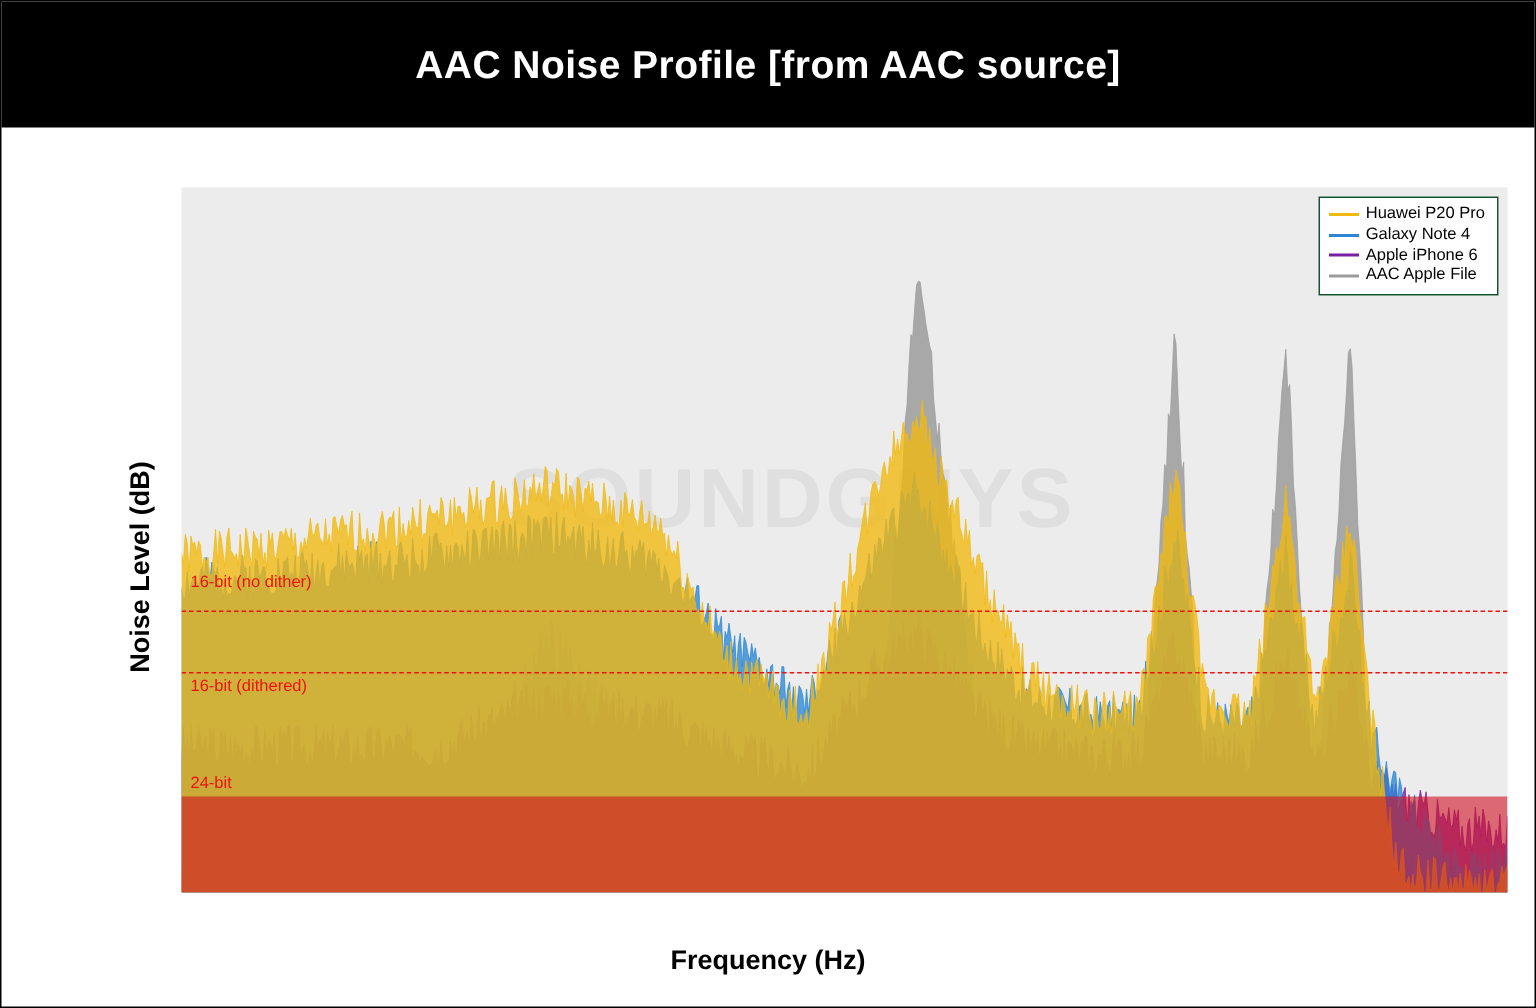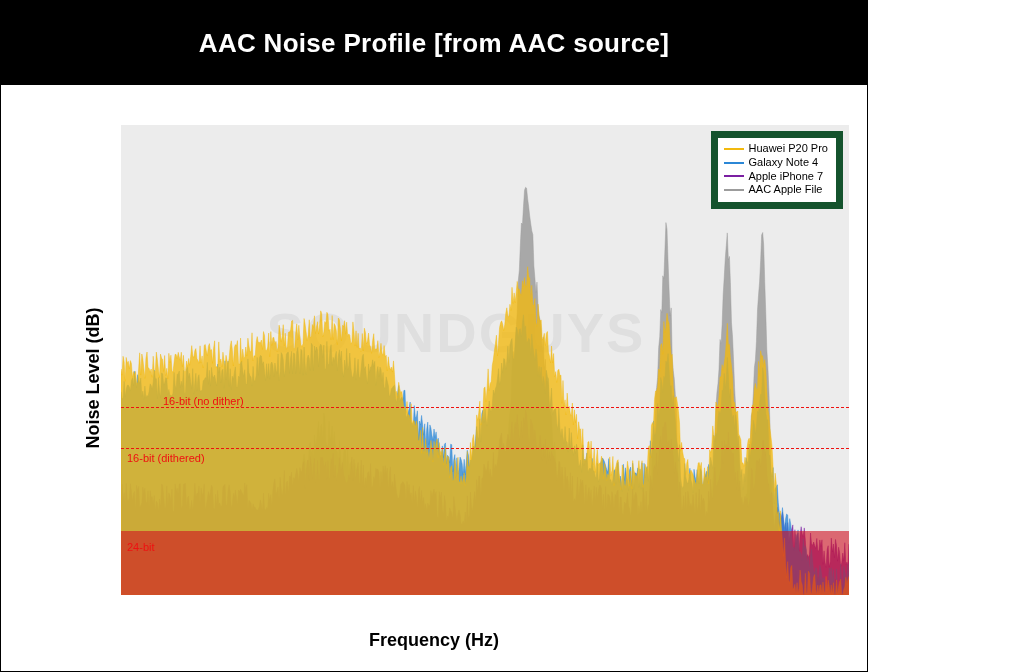--- a/index.html
+++ b/index.html
@@ -1,30 +1,30 @@
 <!DOCTYPE html>
 <html><head>
 <meta charset="utf-8">
 <style>
   * { box-sizing: border-box; margin: 0; padding: 0; }
   html, body { width: 1024px; height: 672px; font-family: Arial, Helvetica, sans-serif; background: #fff; }
-  .frame { width: 868px; height: 672px; position: relative; background: #fff; border: 1px solid #000; }
+  .frame { width: 1024px; height: 672px; position: relative; background: #fff; border: 1px solid #000; }
   .title-bar { position: absolute; left: 0; top: 0; width: 100%; height: 84px; background: #000; color: #fff; display: flex; align-items: center; justify-content: center; }
   .title-bar h1 { font-size: 26px; font-weight: 700; letter-spacing: 0.3px; }
   .plot-wrap { position: absolute; left: 0; top: 84px; width: 100%; bottom: 0; }
   .ylabel { position: absolute; left: 22px; top: 50%; transform: translateY(-50%) rotate(-90deg); transform-origin: center; font-size: 18px; font-weight: 600; color: #000; white-space: nowrap; }
   .xlabel { position: absolute; left: 0; right: 0; bottom: 20px; text-align: center; font-size: 18px; font-weight: 600; }
   .plot { position: absolute; left: 120px; top: 40px; right: 18px; bottom: 76px; background: #ececec; overflow: hidden; }
   
   .ref { position: absolute; left: 0; right: 0; height: 0; border-top: 1.5px dashed #e11; }
   .ref-label { position: absolute; left: 6px; font-size: 11px; color: #e11; transform: translateY(-120%); }
   
   .floor { position: absolute; left: 0; right: 0; background: rgba(209,17,34,0.6); }
   
-  .legend { position: absolute; top: 6px; right: 6px; background: #fff; border: 7px solid #14532d; padding: 4px 8px 5px 6px; font-size: 11px; }
+  .legend { position: absolute; top: 6px; right: 6px; background: #fff; border: 1px solid #14532d; padding: 4px 8px 5px 6px; font-size: 11px; }
   .legend-row { display: flex; align-items: center; gap: 5px; line-height: 1.25; }
   .legend-swatch { width: 20px; height: 2px; display: inline-block; }
   
   .watermark { position: absolute; left: 46%; top: 44%; transform: translate(-50%,-50%); font-size: 56px; font-weight: 700; color: rgba(0,0,0,0.055); letter-spacing: 2px; pointer-events: none; white-space: nowrap; text-align: right; }
   
   #spectra { position: absolute; inset: 0; width: 100%; height: 100%; }
 </style>
 </head>
 <body>
 
@@ -49,28 +49,28 @@
           <div class="legend-row">
             <span class="legend-swatch" style="background: rgb(242, 185, 14);"></span>
             <span>Huawei P20 Pro</span>
           </div>
           <div class="legend-row">
             <span class="legend-swatch" style="background: rgb(43, 135, 214);"></span>
             <span>Galaxy Note 4</span>
           </div>
           <div class="legend-row">
             <span class="legend-swatch" style="background: rgb(123, 31, 162);"></span>
-            <span>Apple iPhone 7</span>
+            <span>Apple iPhone 6</span>
           </div>
           <div class="legend-row">
             <span class="legend-swatch" style="background: rgb(156, 156, 156);"></span>
             <span>AAC Apple File</span>
           </div>
         </div>
     <div class="ref" style="top: 282px;"></div>
-        <div class="ref-label" style="top: 284px; margin-left: 36px;">16-bit (no dither)</div>
+        <div class="ref-label" style="top: 272px;">16-bit (no dither)</div>
         <div class="ref" style="top: 322.649px;"></div>
         <div class="ref-label" style="top: 341px;">16-bit (dithered)</div>
         <div class="floor" style="top: 406.486px; bottom: 0px;"></div>
-        <div class="ref-label" style="top: 406.486px; margin-top: 24px;">24-bit</div>
+        <div class="ref-label" style="top: 406.486px;">24-bit</div>
       </div>
   </div>
 </div>
 
 </body></html>

